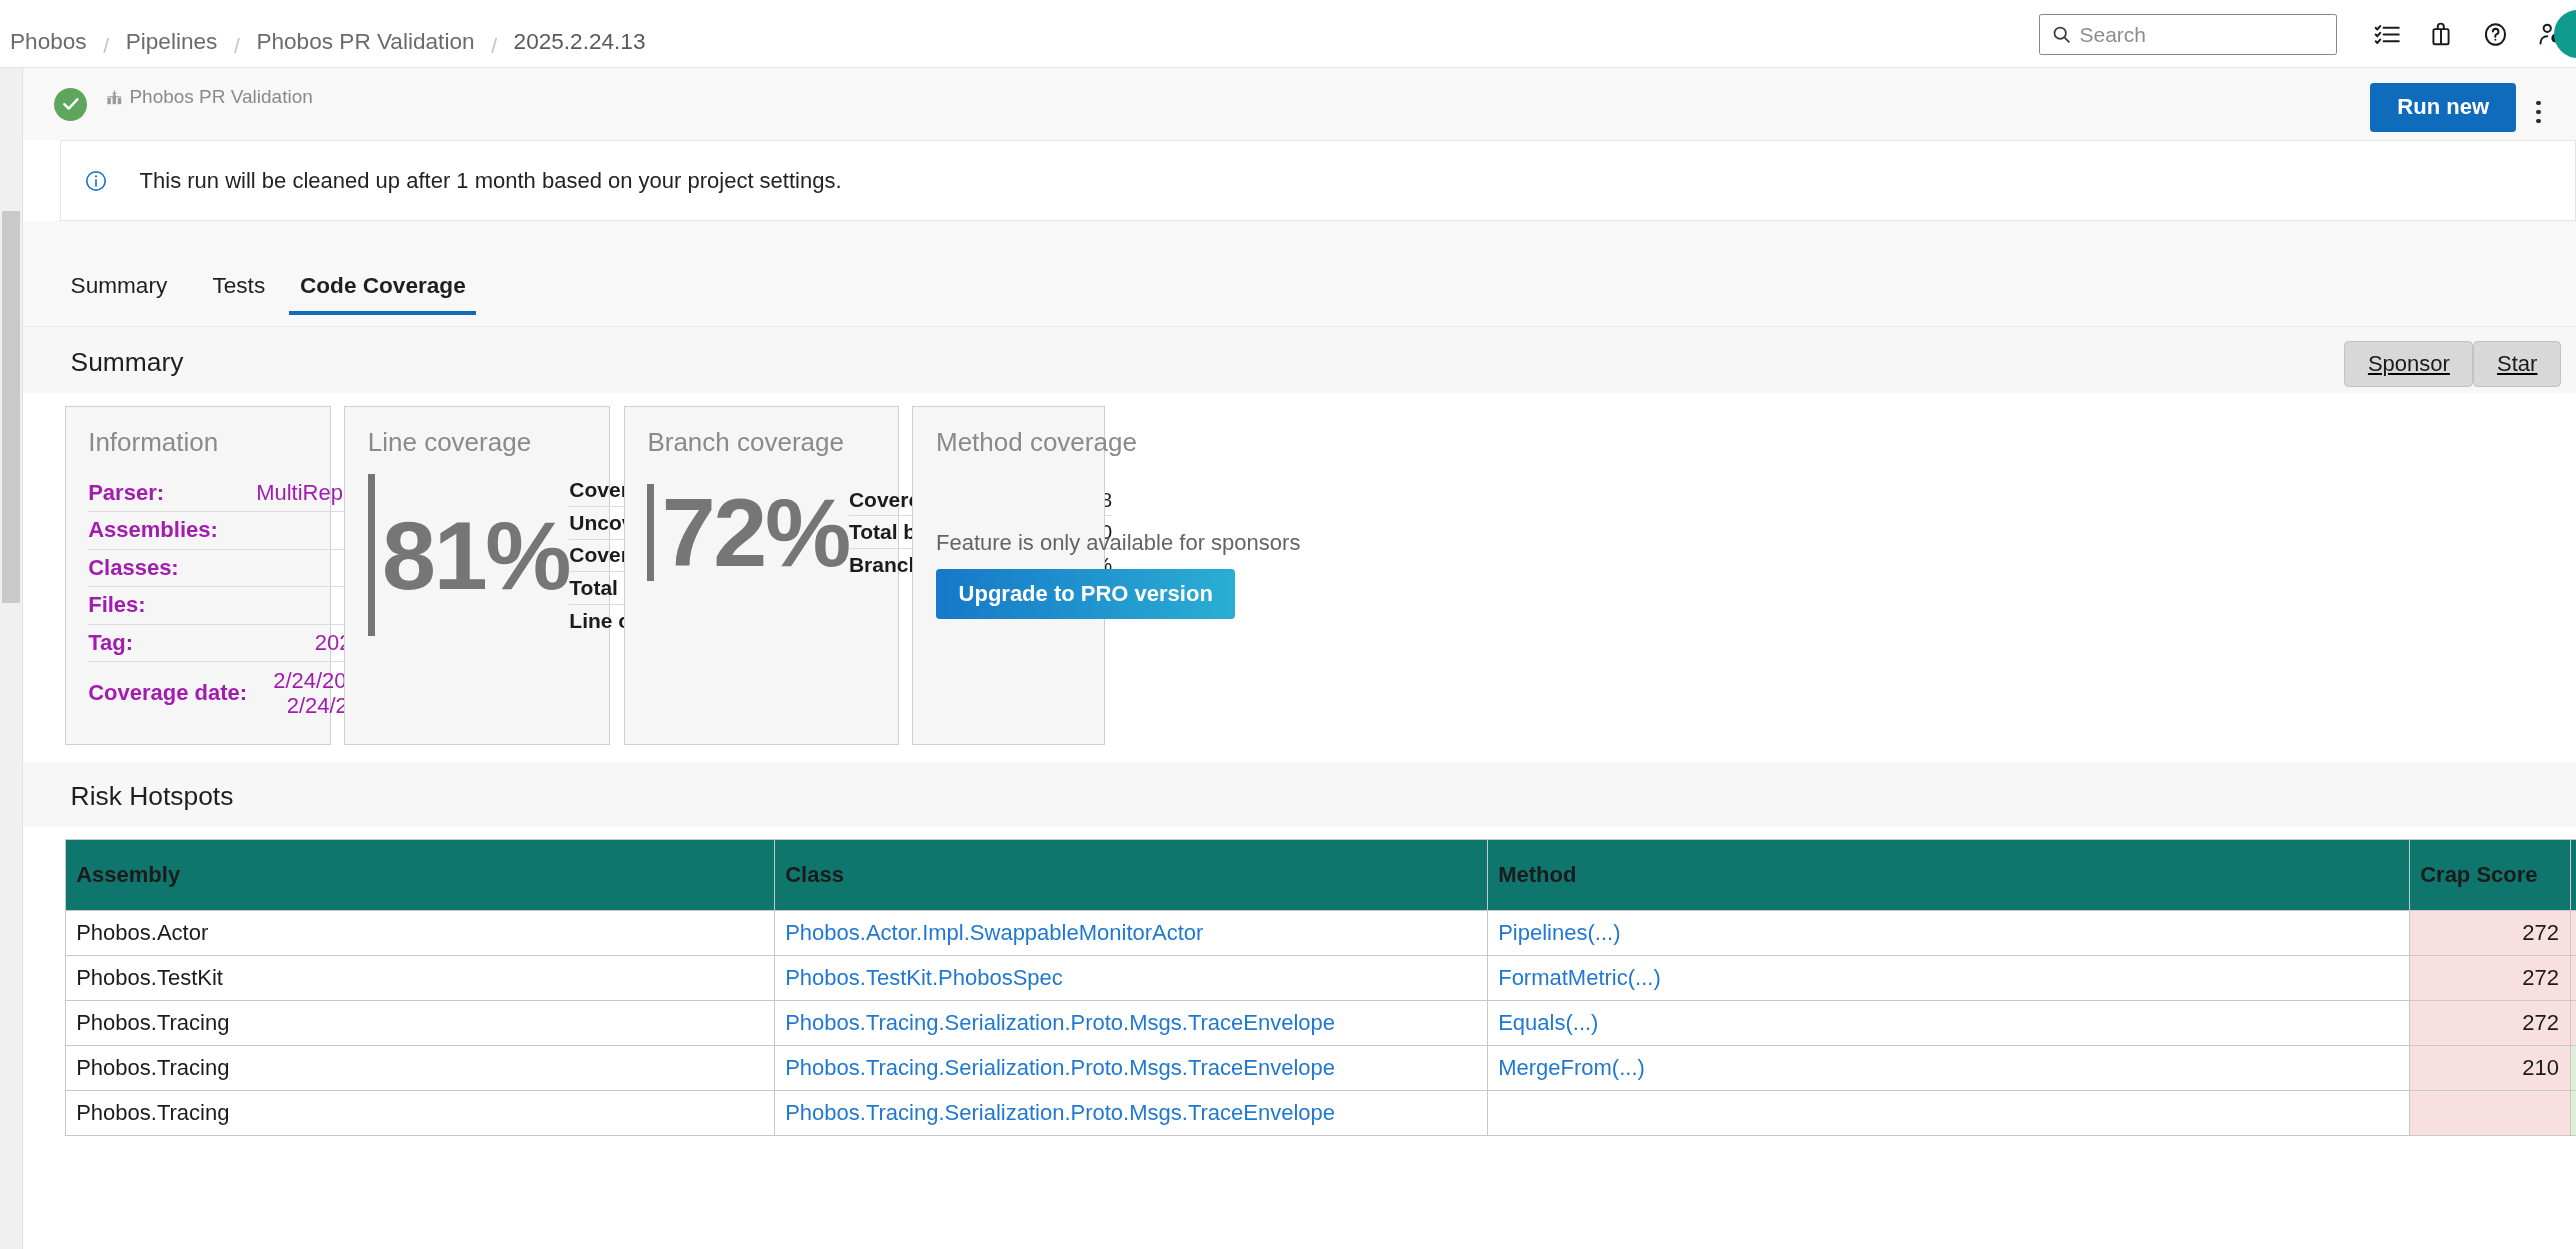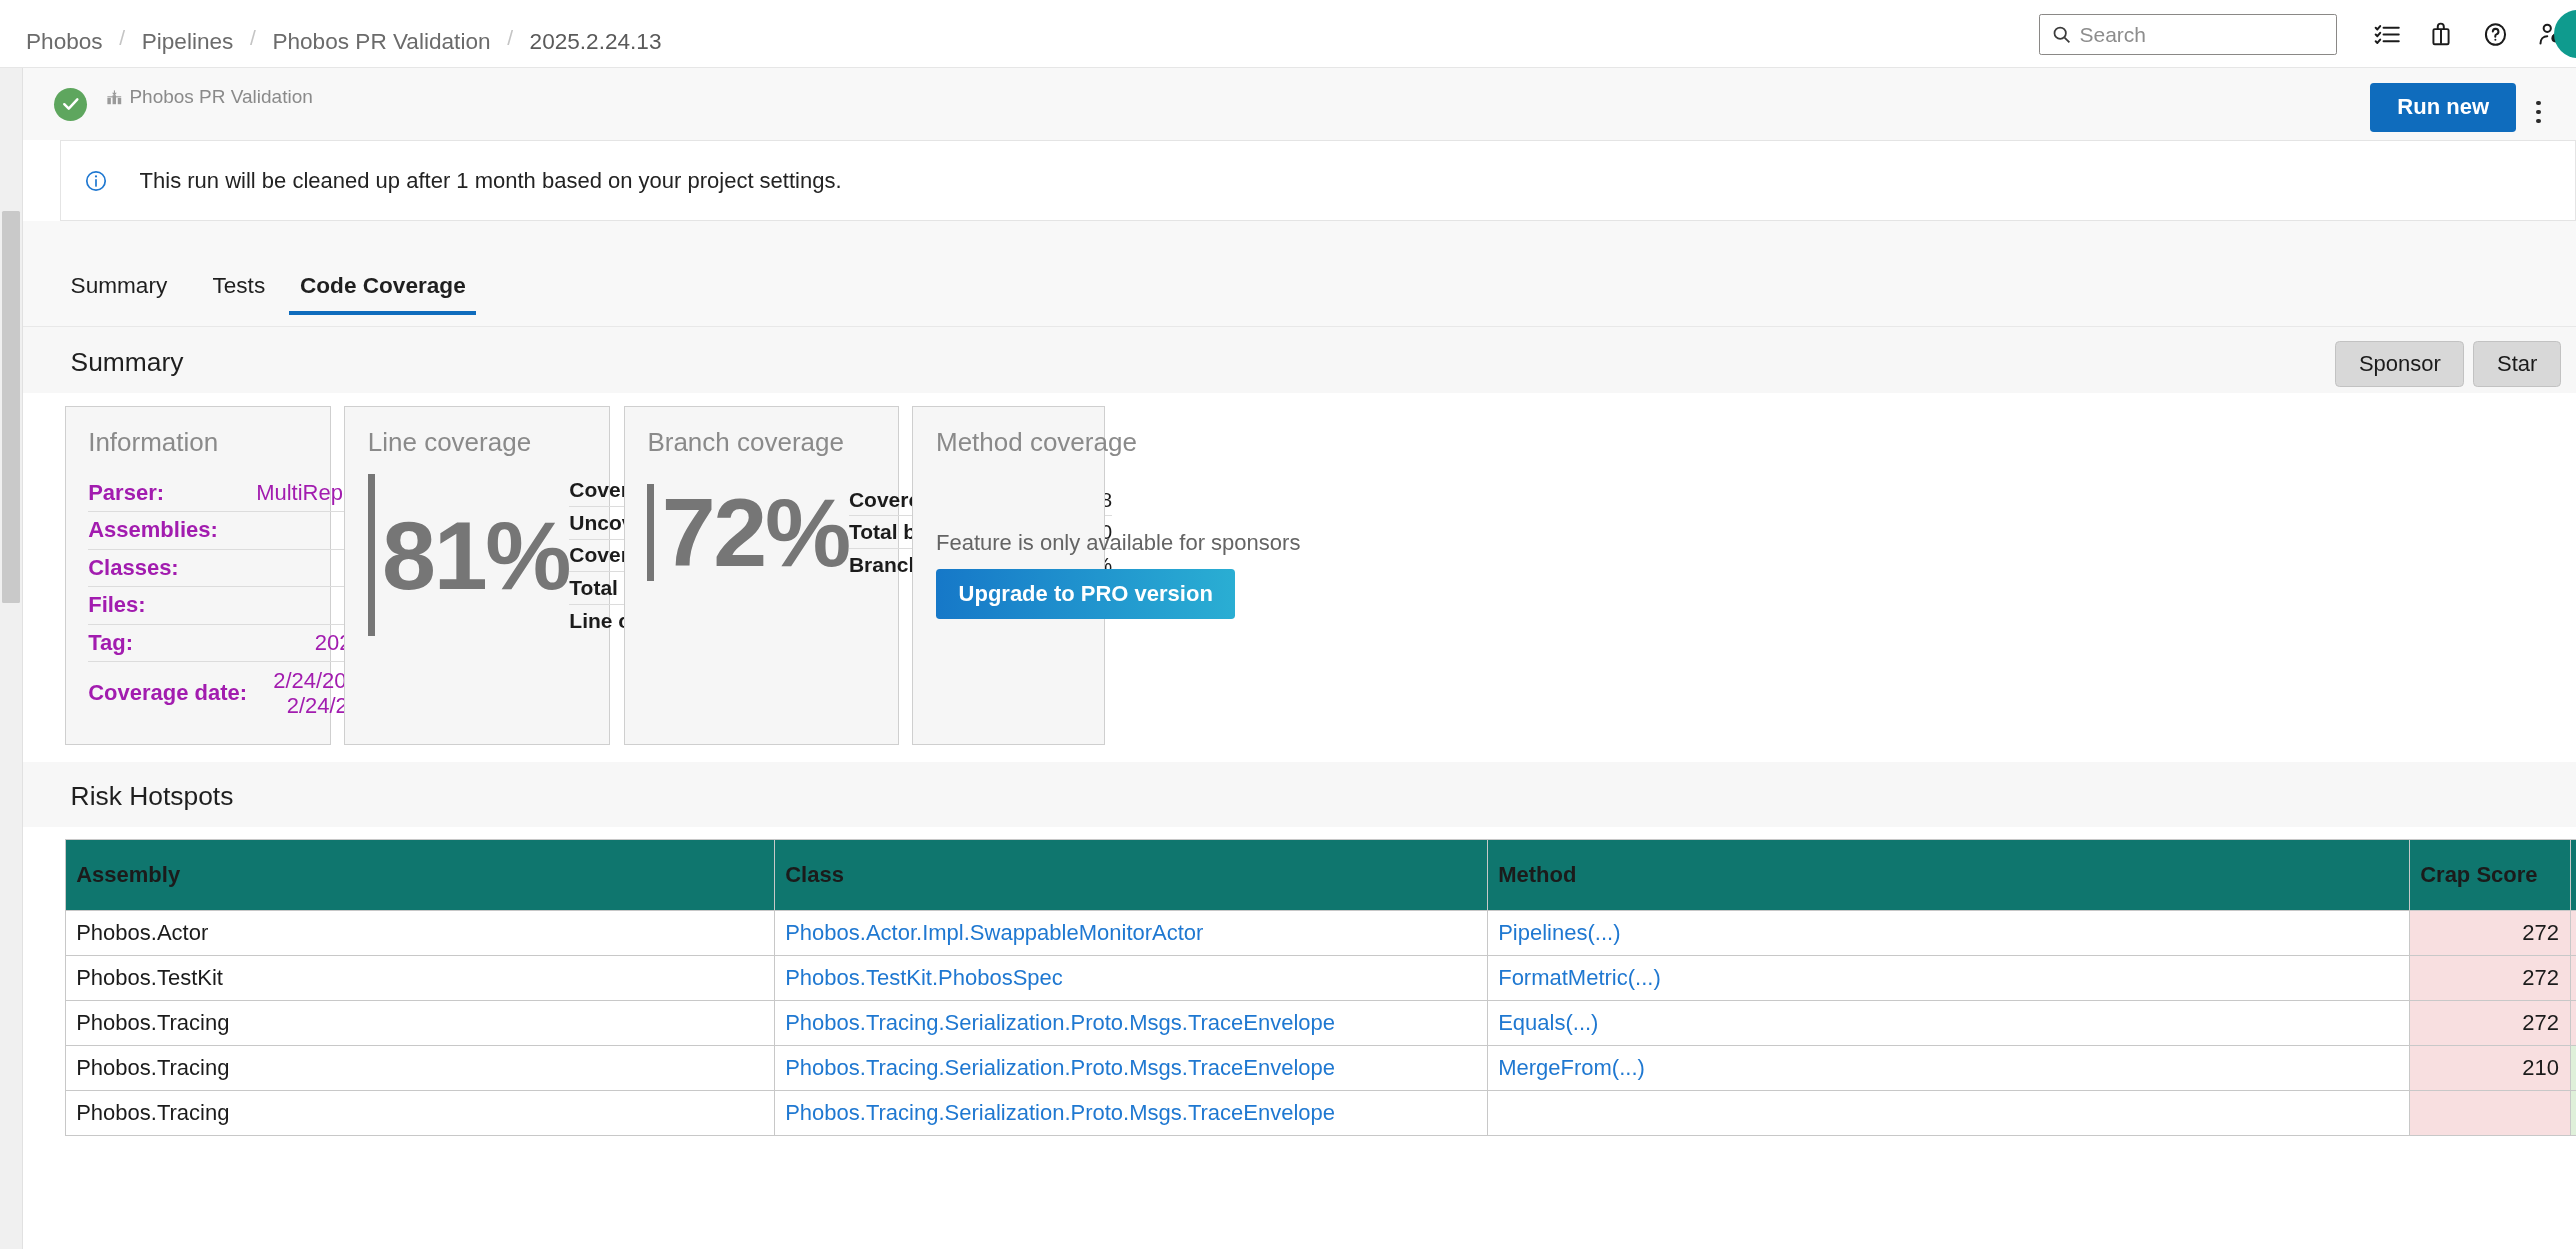--- a/index.html
+++ b/index.html
@@ -25,21 +25,21 @@
   }
 
   
   #topbar {
     position: relative;
     height: 68px;
     background: #ffffff;
     border-bottom: 0.8px solid #e6e6e6;
     display: flex; align-items: center;
   }
-  #breadcrumb { display: flex; align-items: flex-start; padding-left: 20px; margin-top: 16px; }
+  #breadcrumb { display: flex; align-items: flex-end; padding-left: 4px; margin-top: 16px; }
   #breadcrumb .crumb {
     font-size: 22.6px; color: #6b6b6b; white-space: nowrap;
     padding: 3px 6px; border-radius: 2.3px;
   }
   #breadcrumb .crumb.last { color: #5a5a5a; }
   #breadcrumb .sep { font-size: 21px; color: #c4c4c4; padding: 0 10.6px; }
 
   #topbar-right {
     position: absolute; right: 0; top: 0; height: 68px;
     display: flex; align-items: center; gap: 0;
@@ -154,21 +154,21 @@
   }
   .section-head {
     position: relative;
     padding: 19.6px 0 15px 48px;
     background: #f7f7f7;
     display: flex; align-items: center;
   }
   .section-head h2 { font-size: 26.4px; font-weight: normal; color: #1f1f1f; }
   #summary-actions {
     position: absolute; right: 15px; top: 13.6px;
-    display: flex; gap: 9px;
+    display: flex;  text-decoration: underline;
   }
   .ghost-btn {
     background: #d8d8d8; border: 0.8px solid #c2c2c2; border-radius: 4.5px;
     font-size: 22px; color: #1b1b1b;
     padding: 9px 22.6px; cursor: pointer; white-space: nowrap;
   }
 
   .card-strip {
     background: #ffffff;
     padding: 13.6px 0 16.6px 0;

